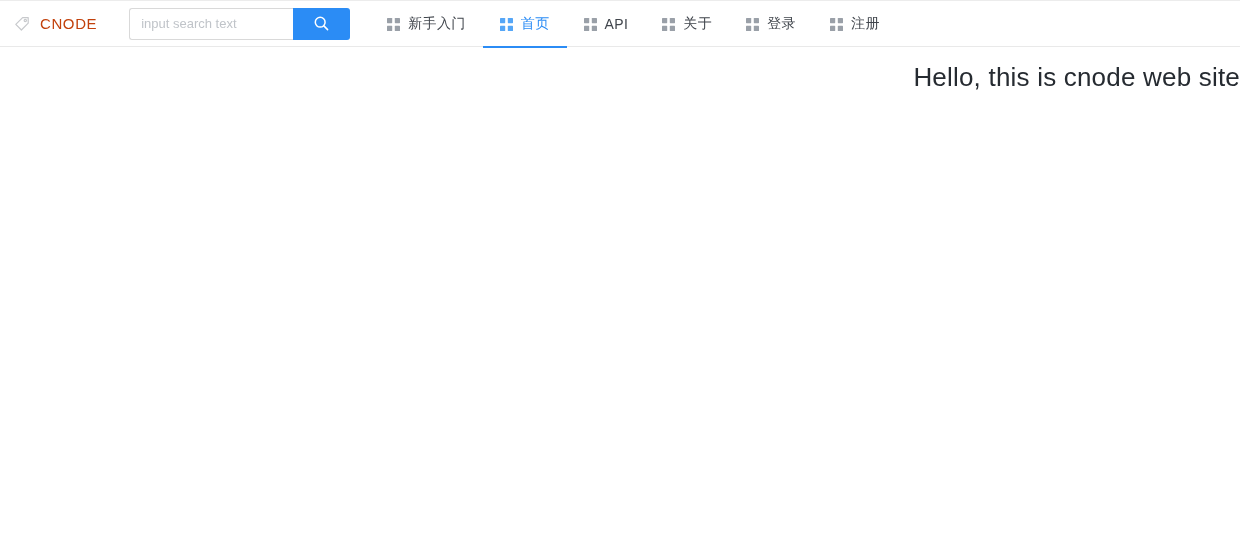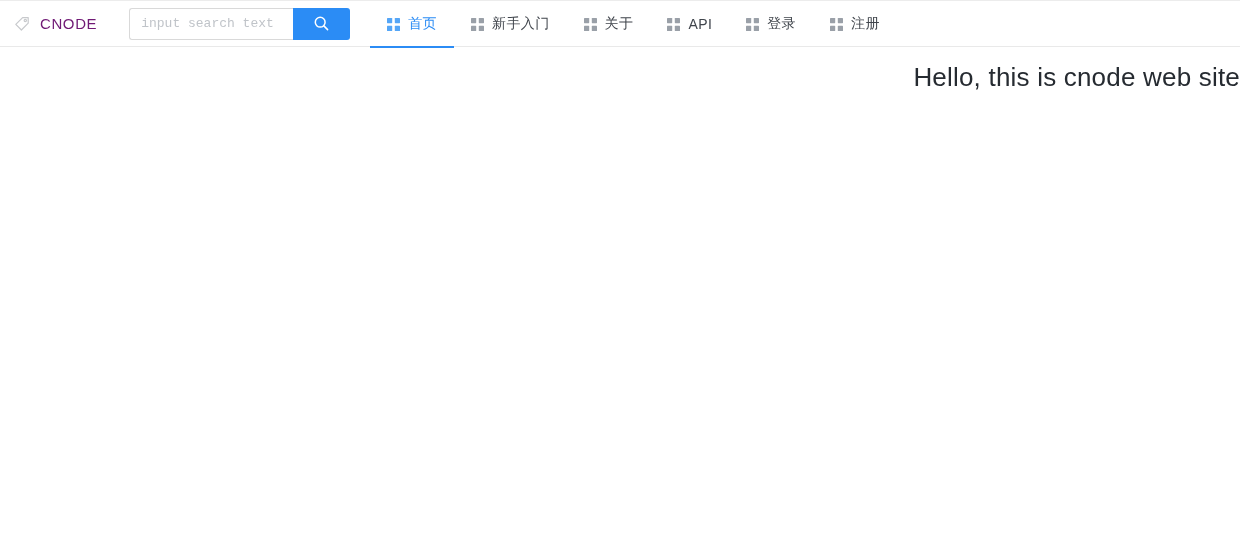--- a/index.html
+++ b/index.html
@@ -39,42 +39,42 @@
   }
   .brand-icon {
     width: 16px;
     height: 16px;
     display: block;
     color: #c7c9cc;
   }
   .brand-name {
     font-size: 15px;
     letter-spacing: 0.6px;
-    color: #701a75;
+    color: #c2410c;
     font-weight: 400;
   }
 
   
   .search-wrap {
     display: flex;
     align-items: stretch;
     margin-left: 32px;
     height: 32px;
   }
   .search-input {
     width: 164px;
     height: 32px;
     box-sizing: border-box;
     border: 1px solid #d9d9d9;
     border-right: none;
     border-radius: 3px 0 0 3px;
     outline: none;
     padding: 0 11px;
     font-size: 13px;
-    font-family: Liberation Mono, monospace;
+    font-family: Liberation Sans, sans-serif;
     color: #555a60;
     background: #fff;
   }
   .search-input::placeholder {
     color: #c0c4c9;
     font-size: 13px;
   }
   .search-btn {
     width: 57px;
     height: 32px;
@@ -173,20 +173,32 @@
         <svg width="17" height="17" viewBox="0 0 17 17" fill="none" stroke="currentColor" stroke-width="1.5" stroke-linecap="round">
           <circle cx="7.2" cy="7.2" r="4.9"></circle>
           <path d="M10.9 10.9 14.6 14.6"></path>
         </svg>
       </span>
     </button>
   </div>
 
   <nav class="nav">
 
+    <div class="nav-item">
+      <span class="grid-icon">
+        <svg viewBox="0 0 13 13" fill="currentColor">
+          <rect x="0" y="0" width="5.2" height="5.2" rx="0.6"></rect>
+          <rect x="7.8" y="0" width="5.2" height="5.2" rx="0.6"></rect>
+          <rect x="0" y="7.8" width="5.2" height="5.2" rx="0.6"></rect>
+          <rect x="7.8" y="7.8" width="5.2" height="5.2" rx="0.6"></rect>
+        </svg>
+      </span>
+      <span class="nav-label">新手入门</span>
+    </div>
+
     <div class="nav-item active">
       <span class="grid-icon">
         <svg viewBox="0 0 13 13" fill="currentColor">
           <rect x="0" y="0" width="5.2" height="5.2" rx="0.6"></rect>
           <rect x="7.8" y="0" width="5.2" height="5.2" rx="0.6"></rect>
           <rect x="0" y="7.8" width="5.2" height="5.2" rx="0.6"></rect>
           <rect x="7.8" y="7.8" width="5.2" height="5.2" rx="0.6"></rect>
         </svg>
       </span>
       <span class="nav-label">首页</span>
@@ -194,45 +206,33 @@
 
     <div class="nav-item">
       <span class="grid-icon">
         <svg viewBox="0 0 13 13" fill="currentColor">
           <rect x="0" y="0" width="5.2" height="5.2" rx="0.6"></rect>
           <rect x="7.8" y="0" width="5.2" height="5.2" rx="0.6"></rect>
           <rect x="0" y="7.8" width="5.2" height="5.2" rx="0.6"></rect>
           <rect x="7.8" y="7.8" width="5.2" height="5.2" rx="0.6"></rect>
         </svg>
       </span>
-      <span class="nav-label">新手入门</span>
+      <span class="nav-label">API</span>
     </div>
 
     <div class="nav-item">
       <span class="grid-icon">
         <svg viewBox="0 0 13 13" fill="currentColor">
           <rect x="0" y="0" width="5.2" height="5.2" rx="0.6"></rect>
           <rect x="7.8" y="0" width="5.2" height="5.2" rx="0.6"></rect>
           <rect x="0" y="7.8" width="5.2" height="5.2" rx="0.6"></rect>
           <rect x="7.8" y="7.8" width="5.2" height="5.2" rx="0.6"></rect>
         </svg>
       </span>
       <span class="nav-label">关于</span>
-    </div>
-
-    <div class="nav-item">
-      <span class="grid-icon">
-        <svg viewBox="0 0 13 13" fill="currentColor">
-          <rect x="0" y="0" width="5.2" height="5.2" rx="0.6"></rect>
-          <rect x="7.8" y="0" width="5.2" height="5.2" rx="0.6"></rect>
-          <rect x="0" y="7.8" width="5.2" height="5.2" rx="0.6"></rect>
-          <rect x="7.8" y="7.8" width="5.2" height="5.2" rx="0.6"></rect>
-        </svg>
-      </span>
-      <span class="nav-label">API</span>
     </div>
 
     <div class="nav-item">
       <span class="grid-icon">
         <svg viewBox="0 0 13 13" fill="currentColor">
           <rect x="0" y="0" width="5.2" height="5.2" rx="0.6"></rect>
           <rect x="7.8" y="0" width="5.2" height="5.2" rx="0.6"></rect>
           <rect x="0" y="7.8" width="5.2" height="5.2" rx="0.6"></rect>
           <rect x="7.8" y="7.8" width="5.2" height="5.2" rx="0.6"></rect>
         </svg>

